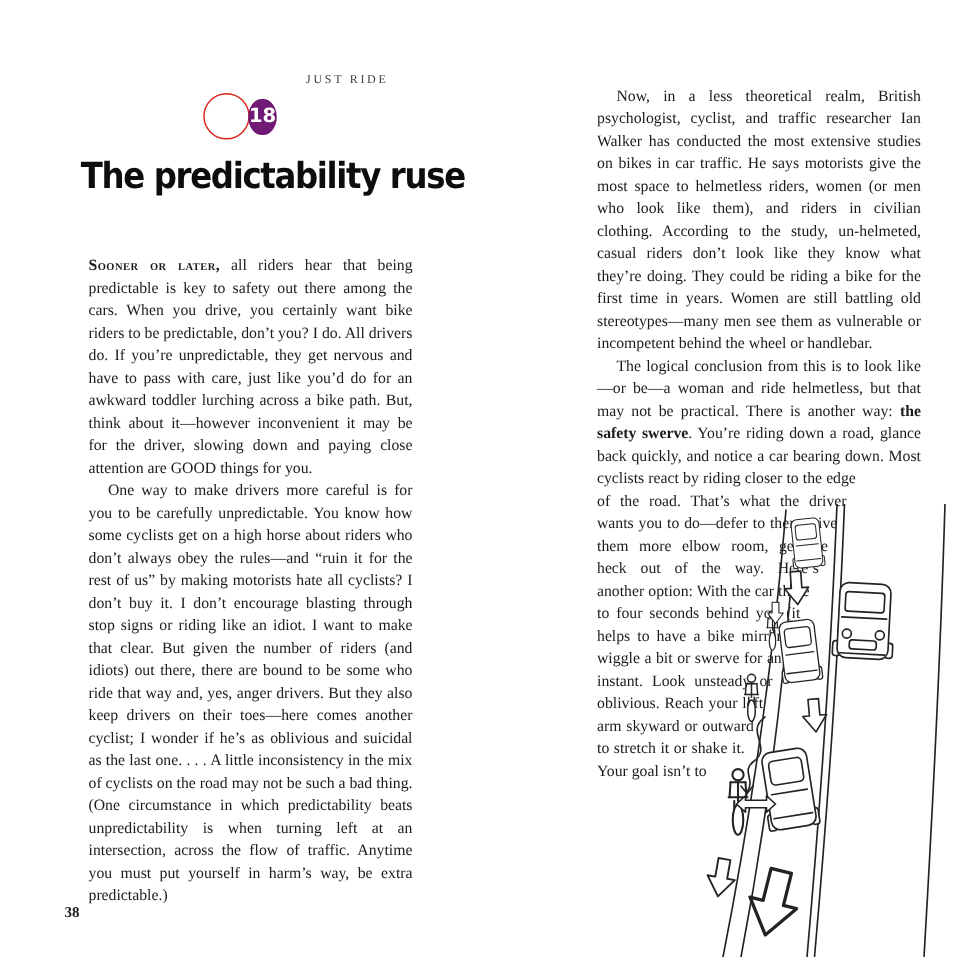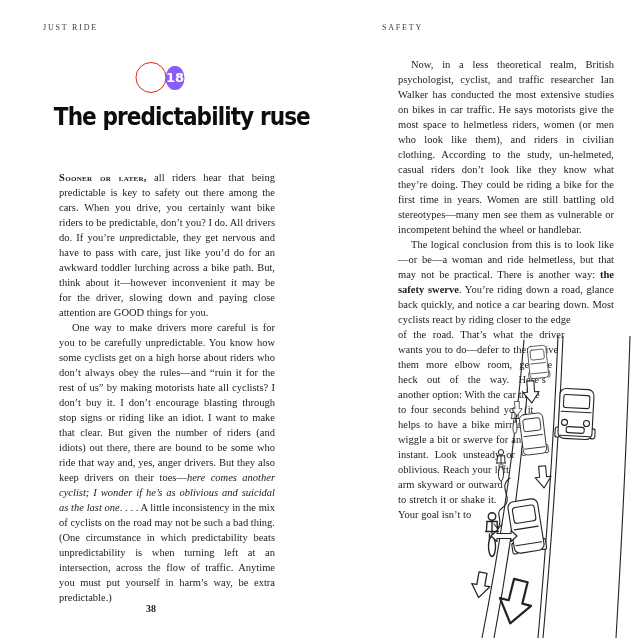--- a/index.html
+++ b/index.html
@@ -4,21 +4,21 @@
 <style>
   html,body{margin:0;padding:0;}
   body{
     width:640px;height:640px;position:relative;background:#ffffff;
     font-family:"Liberation Serif",serif;color:#1b1b1b;overflow:hidden;
   }
   .page{position:absolute;top:0;width:216px;height:640px;}
   .page-left{left:43px;}
   .page-right{left:382px;}
   .running-head{
-    position:absolute;top:23px;left:0;right:0;text-align:left;
+    position:absolute;top:48px;left:0;right:0;text-align:right;
     font-size:8px;letter-spacing:1.8px;color:#3d3d3d;
   }
   .badge{
     position:absolute;top:62px;left:50%;transform:translateX(-50%);
     width:29px;height:29px;border:1.5px solid #da281c;border-radius:50%;
     display:flex;align-items:center;justify-content:center;background:#fff;
   }
   .badge-inner{
     width:24px;height:24px;border-radius:50%;background:#da281c;color:#fff;
     font-family:"DejaVu Sans",sans-serif;font-weight:bold;font-size:13px;
@@ -32,57 +32,56 @@
   }
   .bodytext{
     position:absolute;left:16px;width:216px;text-align:justify;
     font-size:10.5px;line-height:15px;
   }
   .page-left .bodytext{top:170px;}
   .page-right .bodytext{top:57px;}
   .para{margin:0;}
   .para.indent{text-indent:13px;}
   .run.normal{font-style:normal;}
-  .run.italic{font-style:italic;}
+  .run.italic{}
   .run.bold{font-weight:bold;}
   .run.smallcaps{font-variant:small-caps;font-weight:bold;letter-spacing:.3px;margin-top:40px;}
   .pageno{
-    position:absolute;top:603px;left:0;width:216px;text-align:center;
+    position:absolute;top:603px;left:0;width:216px;text-align:left;
     font-weight:bold;font-size:10px;
   }
   .wrap-spacer{
     float:right;width:150px;height:272px;margin-top:90px;
     shape-outside:polygon(112px 0px,150px 0px,150px 272px,0px 272px) border-box;
     shape-margin:5px;
   }
   .illustration{position:absolute;left:470px;top:336px;width:168px;height:302px;}
   .illustration path,.illustration line,.illustration rect,
   .illustration circle,.illustration ellipse,.illustration polygon,
   .illustration polyline{stroke:#232323;stroke-width:1.1;stroke-linecap:round;stroke-linejoin:round;}
 </style>
 </head>
 <body>
 
 <div class="spread">
 
   <section class="page page-left">
     <div class="running-head">JUST RIDE</div>
     <div class="badge" style="border-color: rgb(218, 40, 28);">
-      <div class="badge-inner" style="background: #8b5cf6; margin-left: 48px;">18</div>
+      <div class="badge-inner" style="background: #701a75; margin-left: 48px;">18</div>
     </div>
     <h1 class="title">The predictability ruse</h1>
     <div class="bodytext">
       <p class="para"><span class="run smallcaps">Sooner or later,</span><span class="run normal"> all riders hear that being predictable is key to safety out there among the cars. When you drive, you certainly want bike riders to be predictable, don’t you? I do. All drivers do. If you’re </span><span class="run italic">un</span><span class="run normal">predictable, they get nervous and have to pass with care, just like you’d do for an awkward toddler lurching across a bike path. But, think about it—however inconvenient it may be for the driver, slowing down and paying close attention are GOOD things for you.</span></p>
       <p class="para indent"><span class="run normal">One way to make drivers more careful is for you to be carefully unpredictable. You know how some cyclists get on a high horse about riders who don’t always obey the rules—and “ruin it for the rest of us” by making motorists hate all cyclists? I don’t buy it. I don’t encourage blasting through stop signs or riding like an idiot. I want to make that clear. But given the number of riders (and idiots) out there, there are bound to be some who ride that way and, yes, anger drivers. But they also keep drivers on their toes—</span><span class="run italic">here comes another cyclist; I wonder if he’s as oblivious and suicidal as the last one</span><span class="run normal">. . . . A little inconsistency in the mix of cyclists on the road may not be such a bad thing. (One circumstance in which predictability beats unpredictability is when turning left at an intersection, across the flow of traffic. Anytime you must put yourself in harm’s way, be extra predictable.)</span></p>
     </div>
     <div class="pageno">38</div>
   </section>
 
   <section class="page page-right">
-    <div class="running-head">SAFETY</div>
     <div class="bodytext">
       <p class="para indent"><span class="run normal">Now, in a less theoretical realm, British psychologist, cyclist, and traffic researcher Ian Walker has conducted the most extensive studies on bikes in car traffic. He says motorists give the most space to helmetless riders, women (or men who look like them), and riders in civilian clothing. According to the study, un-helmeted, casual riders don’t look like they know what they’re doing. They could be riding a bike for the first time in years. Women are still battling old stereotypes—many men see them as vulnerable or incompetent behind the wheel or handlebar.</span></p>
       <p class="para indent"><span class="wrap-spacer"></span><span><span class="run normal">The logical conclusion from this is to look like—or be—a woman and ride helmetless, but that may not be practical. There is another way: </span><span class="run bold">the safety swerve</span><span class="run normal">. You’re riding down a road, glance back quickly, and notice a car bearing down. Most cyclists react by riding closer to the edge of the road. That’s what the driver wants you to do—defer to them, give them more elbow room, get the heck out of the way. Here’s another option: With the car three to four seconds behind you (it helps to have a bike mirror), wiggle a bit or swerve for an instant. Look unsteady or oblivious. Reach your left arm skyward or outward to stretch it or shake it. Your goal isn’t to</span></span></p>
     </div>
   </section>
 
   <svg class="illustration" viewBox="0 0 168 302" fill="none">
     <g>
       <path d="M54 4 C 46 100, 32 200, 12 302"></path>
       <path d="M58 46 C 51 136, 40 218, 24 302"></path>

